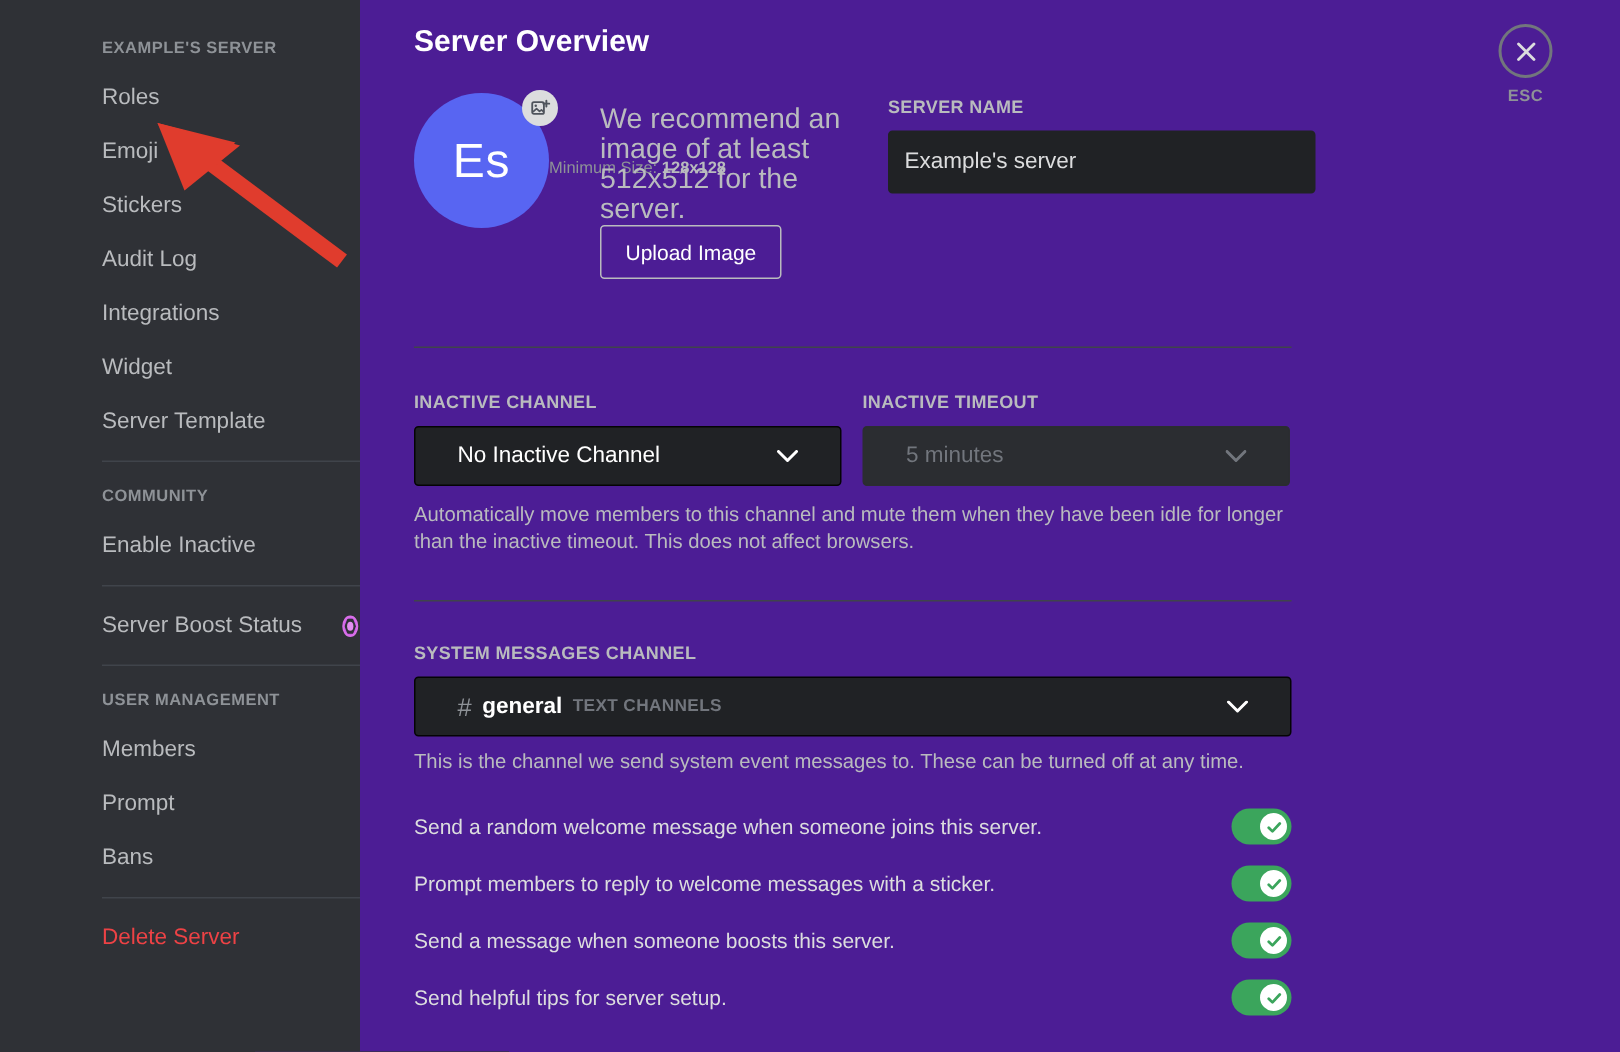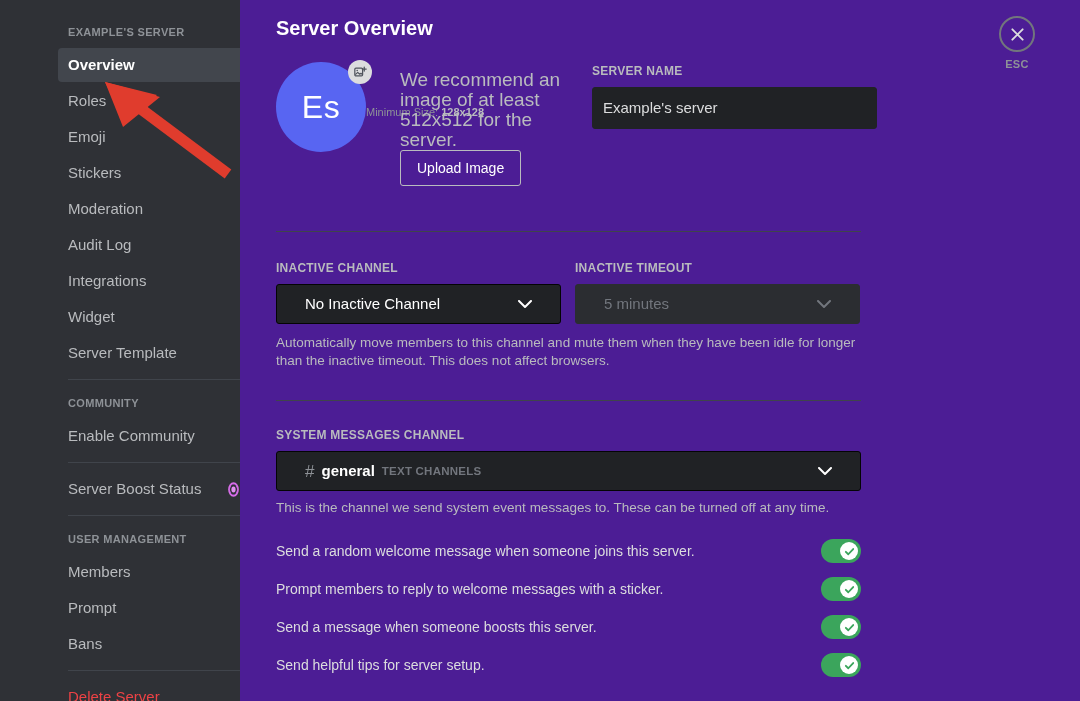--- a/index.html
+++ b/index.html
@@ -357,54 +357,48 @@
 </head>
 <body>
 
 <div id="app">
 
   <nav class="sidebar">
     <div class="sidebar-inner">
 
       <div class="section-header">EXAMPLE'S SERVER</div>
 
-      <div class="nav-item active">
-        <span>Overview</span>
-      </div>
       <div class="nav-item">
         <span>Roles</span>
       </div>
       <div class="nav-item">
         <span>Emoji</span>
       </div>
       <div class="nav-item">
         <span>Stickers</span>
       </div>
       <div class="nav-item">
-        <span>Moderation</span>
-      </div>
-      <div class="nav-item">
         <span>Audit Log</span>
       </div>
       <div class="nav-item">
         <span>Integrations</span>
       </div>
       <div class="nav-item">
         <span>Widget</span>
       </div>
       <div class="nav-item">
         <span>Server Template</span>
       </div>
 
       <div class="sidebar-divider"></div>
 
       <div class="section-header">COMMUNITY</div>
 
       <div class="nav-item">
-        <span>Enable Community</span>
+        <span>Enable Inactive</span>
       </div>
 
       <div class="sidebar-divider"></div>
 
       <div class="nav-item">
         <span>Server Boost Status</span>
         <span class="boost-gem">
           <svg width="13" height="15" viewBox="0 0 13 15">
             <polygon points="6.5,0.6 12.2,4.1 12.2,10.9 6.5,14.4 0.8,10.9 0.8,4.1" fill="none" stroke="#c752e8" stroke-width="1.3" transform="rotate(90 6.5 7.5) scale(1,0.62) translate(0,4.6)"></polygon>
             <ellipse cx="6.5" cy="7.5" rx="4.6" ry="6.4" fill="none" stroke="#d86fe8" stroke-width="1.5"></ellipse>

